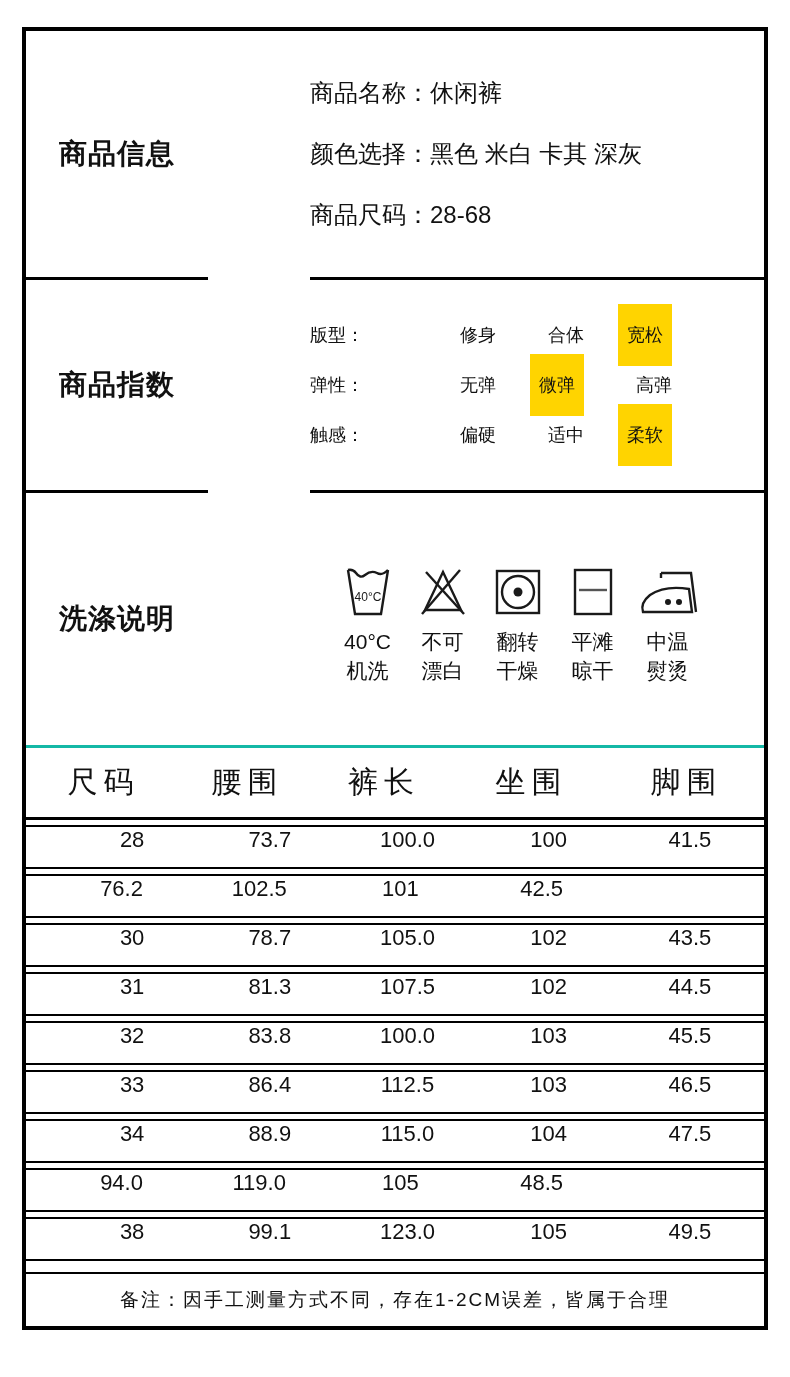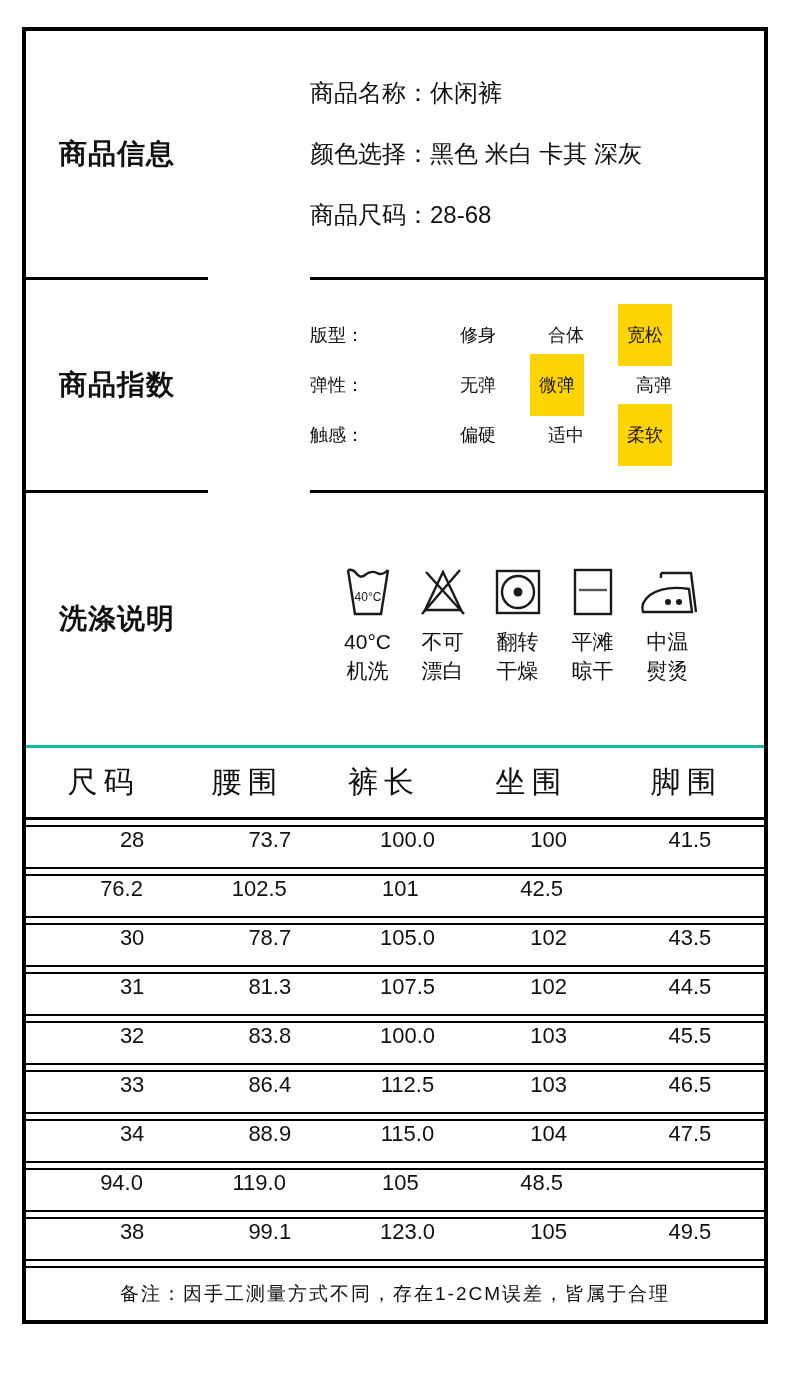--- a/index.html
+++ b/index.html
@@ -78,21 +78,21 @@
     margin-top: 5px;
     border-top: 2px solid #000;
     border-bottom: 2px solid #000;
     font-size: 22px;
     padding-left: 32px;
   }
   .td { text-align: center; }
   .c1 { width: 21%; } .c2 { width: 18%; } .c3 { width: 21%; }
   .c4 { width: 19%; } .c5 { width: 21%; }
   .remark-row {
-    margin-top: 5px;
+    margin-top: 11px;
     border-top: 2px solid #000;
     height: 54px;
     display: flex; align-items: center; justify-content: center;
     font-size: 19px; letter-spacing: 2px;
   }
   .ic { stroke: #1a1a1a; stroke-width: 2.4; fill: none; }
   .ic-fill { fill: #1a1a1a; stroke: none; }
   .tub-txt { font-size: 12px; fill: #1a1a1a; font-family: "Liberation Sans", sans-serif; }
 </style>
 </head>

